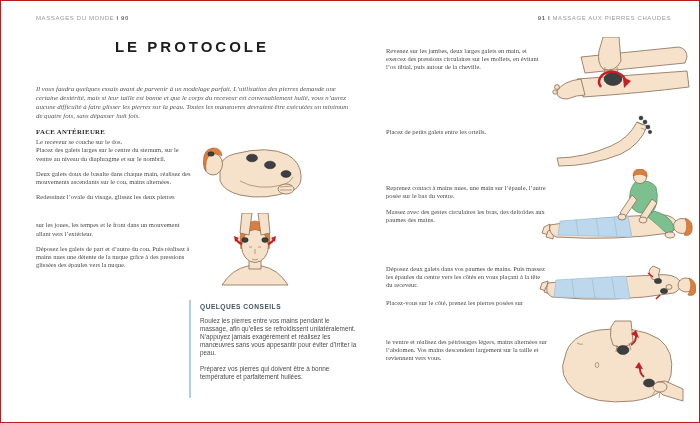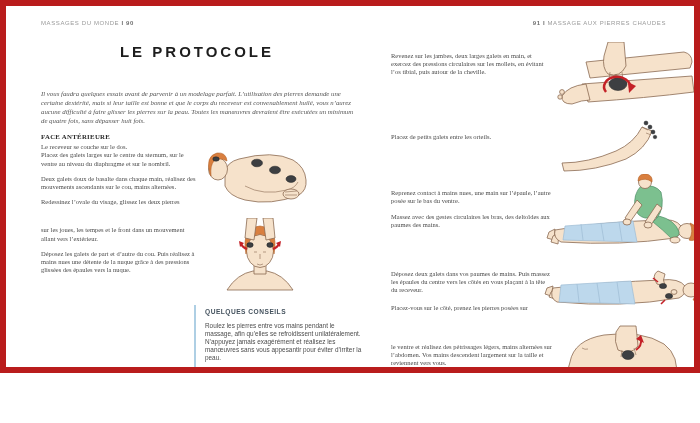--- a/index.html
+++ b/index.html
@@ -1,19 +1,19 @@
 <!DOCTYPE html>
 <html><head>
 <meta charset="utf-8">
 <style>
   * { margin:0; padding:0; box-sizing:border-box; }
   html,body { background:#ffffff; }
   .spread {
-    position:relative; width:700px; height:373px; background:#ffffff;
-    border:6px solid #b91c1c; overflow:hidden;
+    position:relative; width:700px; height:423px; background:#ffffff;
+    border:1px solid #b91c1c; overflow:hidden;
     font-family:"Liberation Serif", serif; color:#4a4a4a;
   }
   
   .runhead {
     position:absolute; top:14px; font-family:"Liberation Sans", sans-serif;
     font-size:6px; letter-spacing:.6px; color:#9a9a9a; white-space:nowrap;
   }
   .runhead b { color:#6e6e6e; font-weight:bold; }
   .rh-left { left:35px; }
   .rh-right { right:28px; text-align:right; }

